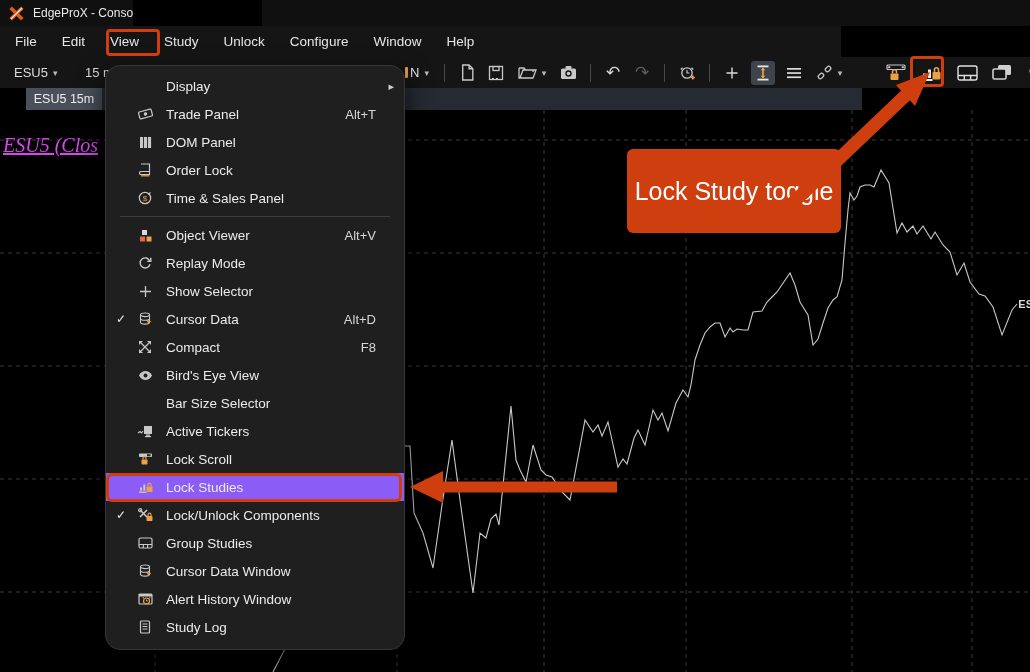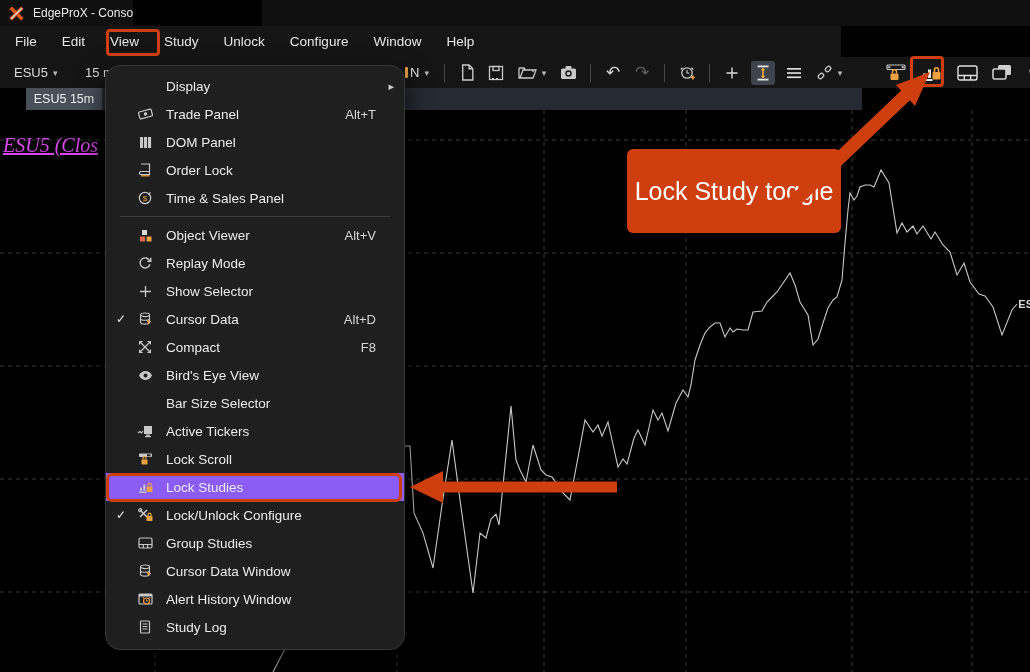--- a/index.html
+++ b/index.html
@@ -424,21 +424,21 @@
       <span class="mcheck">✓</span>
       <span class="mico">
         <svg width="15" height="14" viewBox="0 0 15 14">
             <path d="M2,2 l7,7" stroke="var(--ico)" stroke-width="1.6"></path>
             <path d="M9,2 l-7,7" stroke="var(--ico)" stroke-width="1.6"></path>
             <circle cx="2.2" cy="2.2" r="1.6" fill="none" stroke="var(--ico)" stroke-width="1.1"></circle>
             <rect x="8.5" y="8" width="6" height="5" rx="0.8" fill="var(--orange)"></rect>
             <path d="M10,8 v-1.3 a1.5,1.5 0 0 1 3,0 V8" fill="none" stroke="var(--orange)" stroke-width="1.2"></path>
           </svg>
       </span>
-      <span class="mlabel">Lock/Unlock Configure</span>
+      <span class="mlabel">Lock/Unlock Components</span>
     </div>
 
     <div class="mrow">
       <span class="mcheck"></span>
       <span class="mico">
         <svg width="15" height="12" viewBox="0 0 15 12">
             <rect x="1" y="1" width="13" height="10" rx="1.5" fill="none" stroke="var(--ico)" stroke-width="1.2"></rect>
             <path d="M1,7.5 h13 M5.3,7.5 v3.5 M9.6,7.5 v3.5" stroke="var(--ico)" stroke-width="1.2" fill="none"></path>
           </svg>
       </span>

